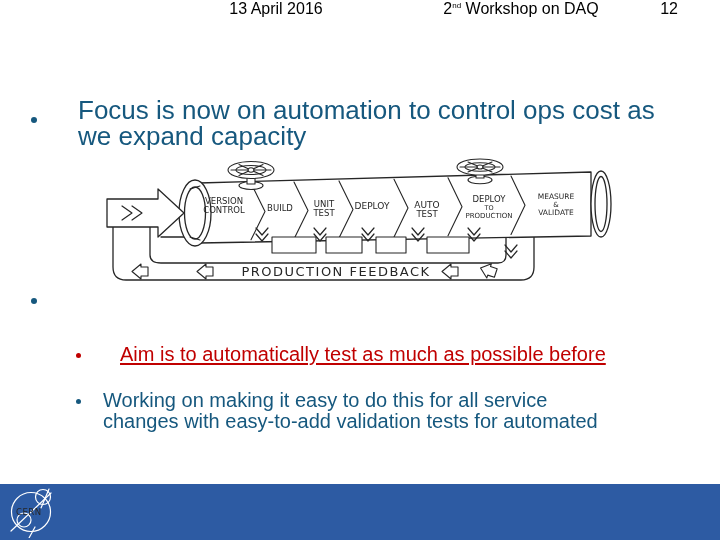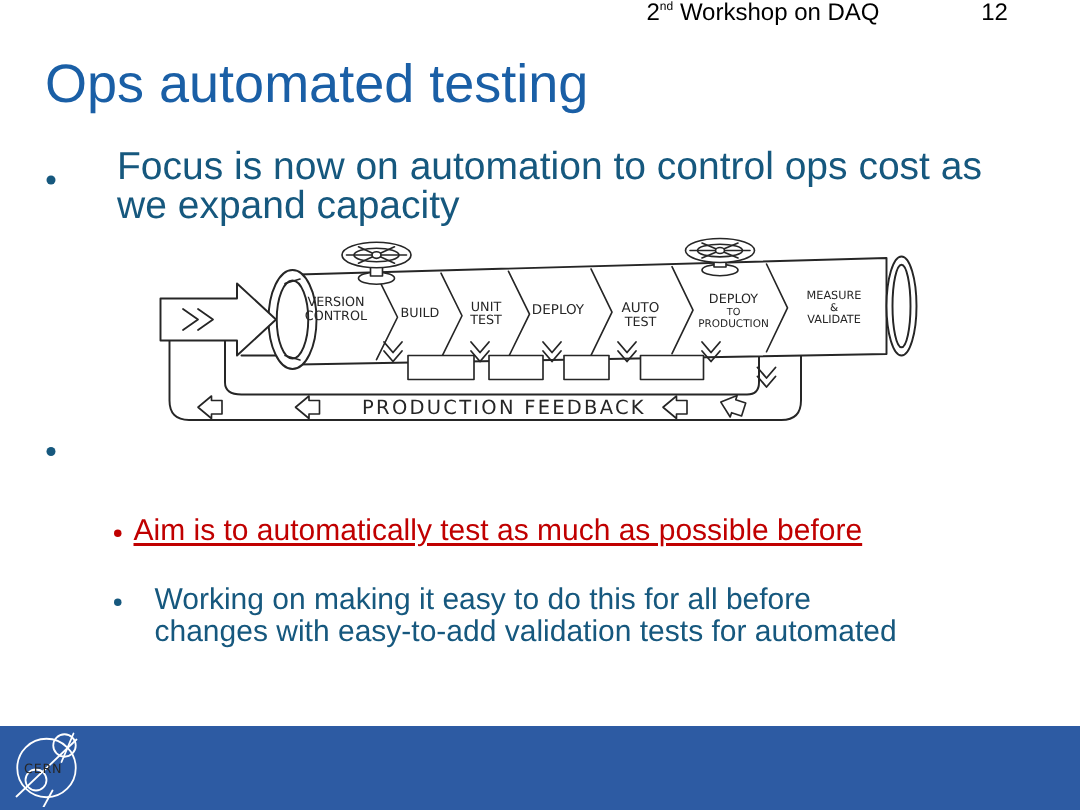--- a/index.html
+++ b/index.html
@@ -4,42 +4,41 @@
 <style>
   html,body{margin:0;padding:0;background:#fff;}
   .slide{position:relative;width:720px;height:540px;background:#fff;overflow:hidden;
          font-family:"Liberation Sans",sans-serif;}
   .title{position:absolute;left:30px;top:36px;font-size:36px;line-height:40px;
          color:var(--c_title);white-space:nowrap;}
   .l1{position:absolute;font-size:26px;line-height:26px;color:var(--c_body);}
   .b1{left:78px;top:97px;width:615px;}
   .b2{left:78px;top:289px;width:615px;}
   .l2{position:absolute;font-size:20px;line-height:21px;}
-  .s1{left:89px;top:344px;width:590px;color:var(--c_red);}
+  .s1{left:120px;top:344px;width:590px;color:var(--c_red);}
   .s1 .line{text-decoration:underline;text-decoration-thickness:1.5px;text-underline-offset:2px;}
   .s2{left:103px;top:390px;width:590px;color:var(--c_body);}
   .dot{position:absolute;border-radius:50%;background:var(--c_body);}
   .dot.lv1{width:6px;height:6px;left:31px;}
   .dot.lv2{width:5px;height:5px;left:76px;}
   .dot.red{background:var(--c_red);}
   .figure{position:absolute;left:104px;top:157px;}
   .footer{position:absolute;left:0;top:484px;width:720px;height:56px;background:var(--c_bar);}
   .f-date{left:196px;width:160px;text-align:center;}
-  .f-event{left:431px;width:180px;text-align:left;}
-  .f-page{left:648px;width:30px;text-align:center;}
+  .f-event{left:431px;width:180px;text-align:center;}
+  .f-page{left:648px;width:30px;text-align:right;}
   sup{font-size:8px;line-height:0;}
   .logo{position:absolute;left:8px;top:486px;}
   svg text{font-family:"DejaVu Sans",sans-serif;fill:var(--c_ink);}
 </style>
 </head>
 <body>
 
 <div class="slide">
 
-  <div class="title">Ops automated testing</div>
 
   <div class="dot lv1" style="top:117px;"></div>
   <div class="l1 b1">
     <div class="line">Focus is now on automation to control ops cost as</div>
     <div class="line">we expand capacity</div>
   </div>
 
   <svg class="figure" width="516" height="134" viewBox="0 0 516 134">
     <g stroke="#262626" fill="none" stroke-width="1.3" stroke-linejoin="round" stroke-linecap="round">
 
@@ -150,25 +149,26 @@
   <div class="l1 b2">
   </div>
 
   <div class="dot lv2 red" style="top:353px;"></div>
   <div class="l2 s1">
     <div class="line">Aim is to automatically test as much as possible before</div>
   </div>
 
   <div class="dot lv2" style="top:399px;"></div>
   <div class="l2 s2">
-    <div class="line">Working on making it easy to do this for all before</div>
+    <div class="line">Working on making it easy to do this for all service</div>
     <div class="line">changes with easy-to-add validation tests for automated</div>
   </div>
 
   <div class="footer"></div>
+  <div class="ftxt f-date" style="position:absolute;">13 April 2016</div>
   <div class="ftxt f-event" style="position:absolute;"><span>2</span><sup>nd</sup><span> Workshop on DAQ</span></div>
   <div class="ftxt f-page" style="position:absolute;">12</div>
 
   <svg class="logo" width="50" height="52" viewBox="0 0 50 52">
     <g stroke="#ffffff" fill="none" stroke-width="1.2" stroke-linecap="round">
       <circle cx="23" cy="26" r="19.5"></circle>
       <circle cx="35" cy="11" r="7.5"></circle>
       <circle cx="16" cy="34" r="7"></circle>
       <path d="M3 45 L43 7"></path>
       <path d="M41 3 L33 22"></path>

